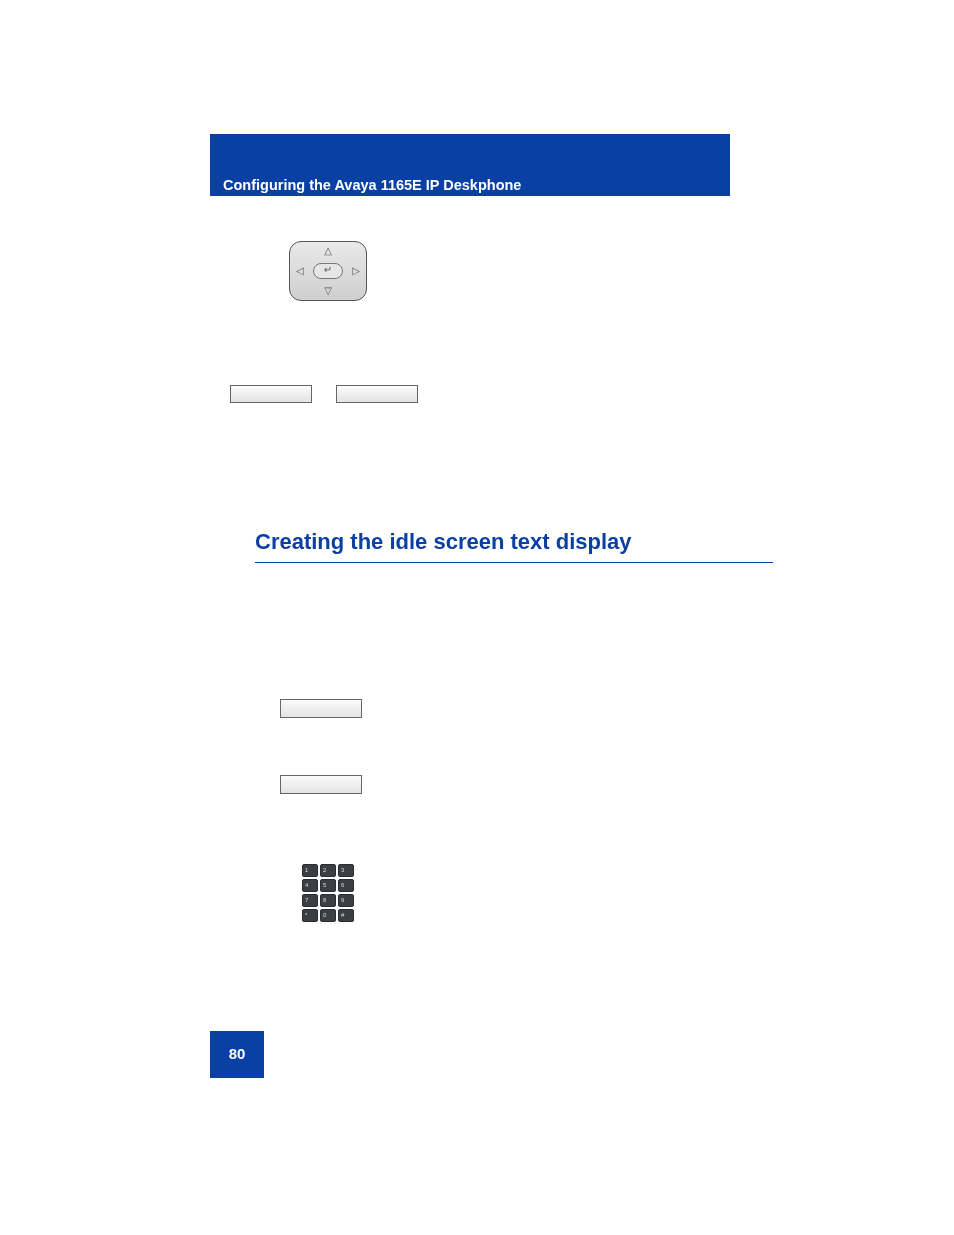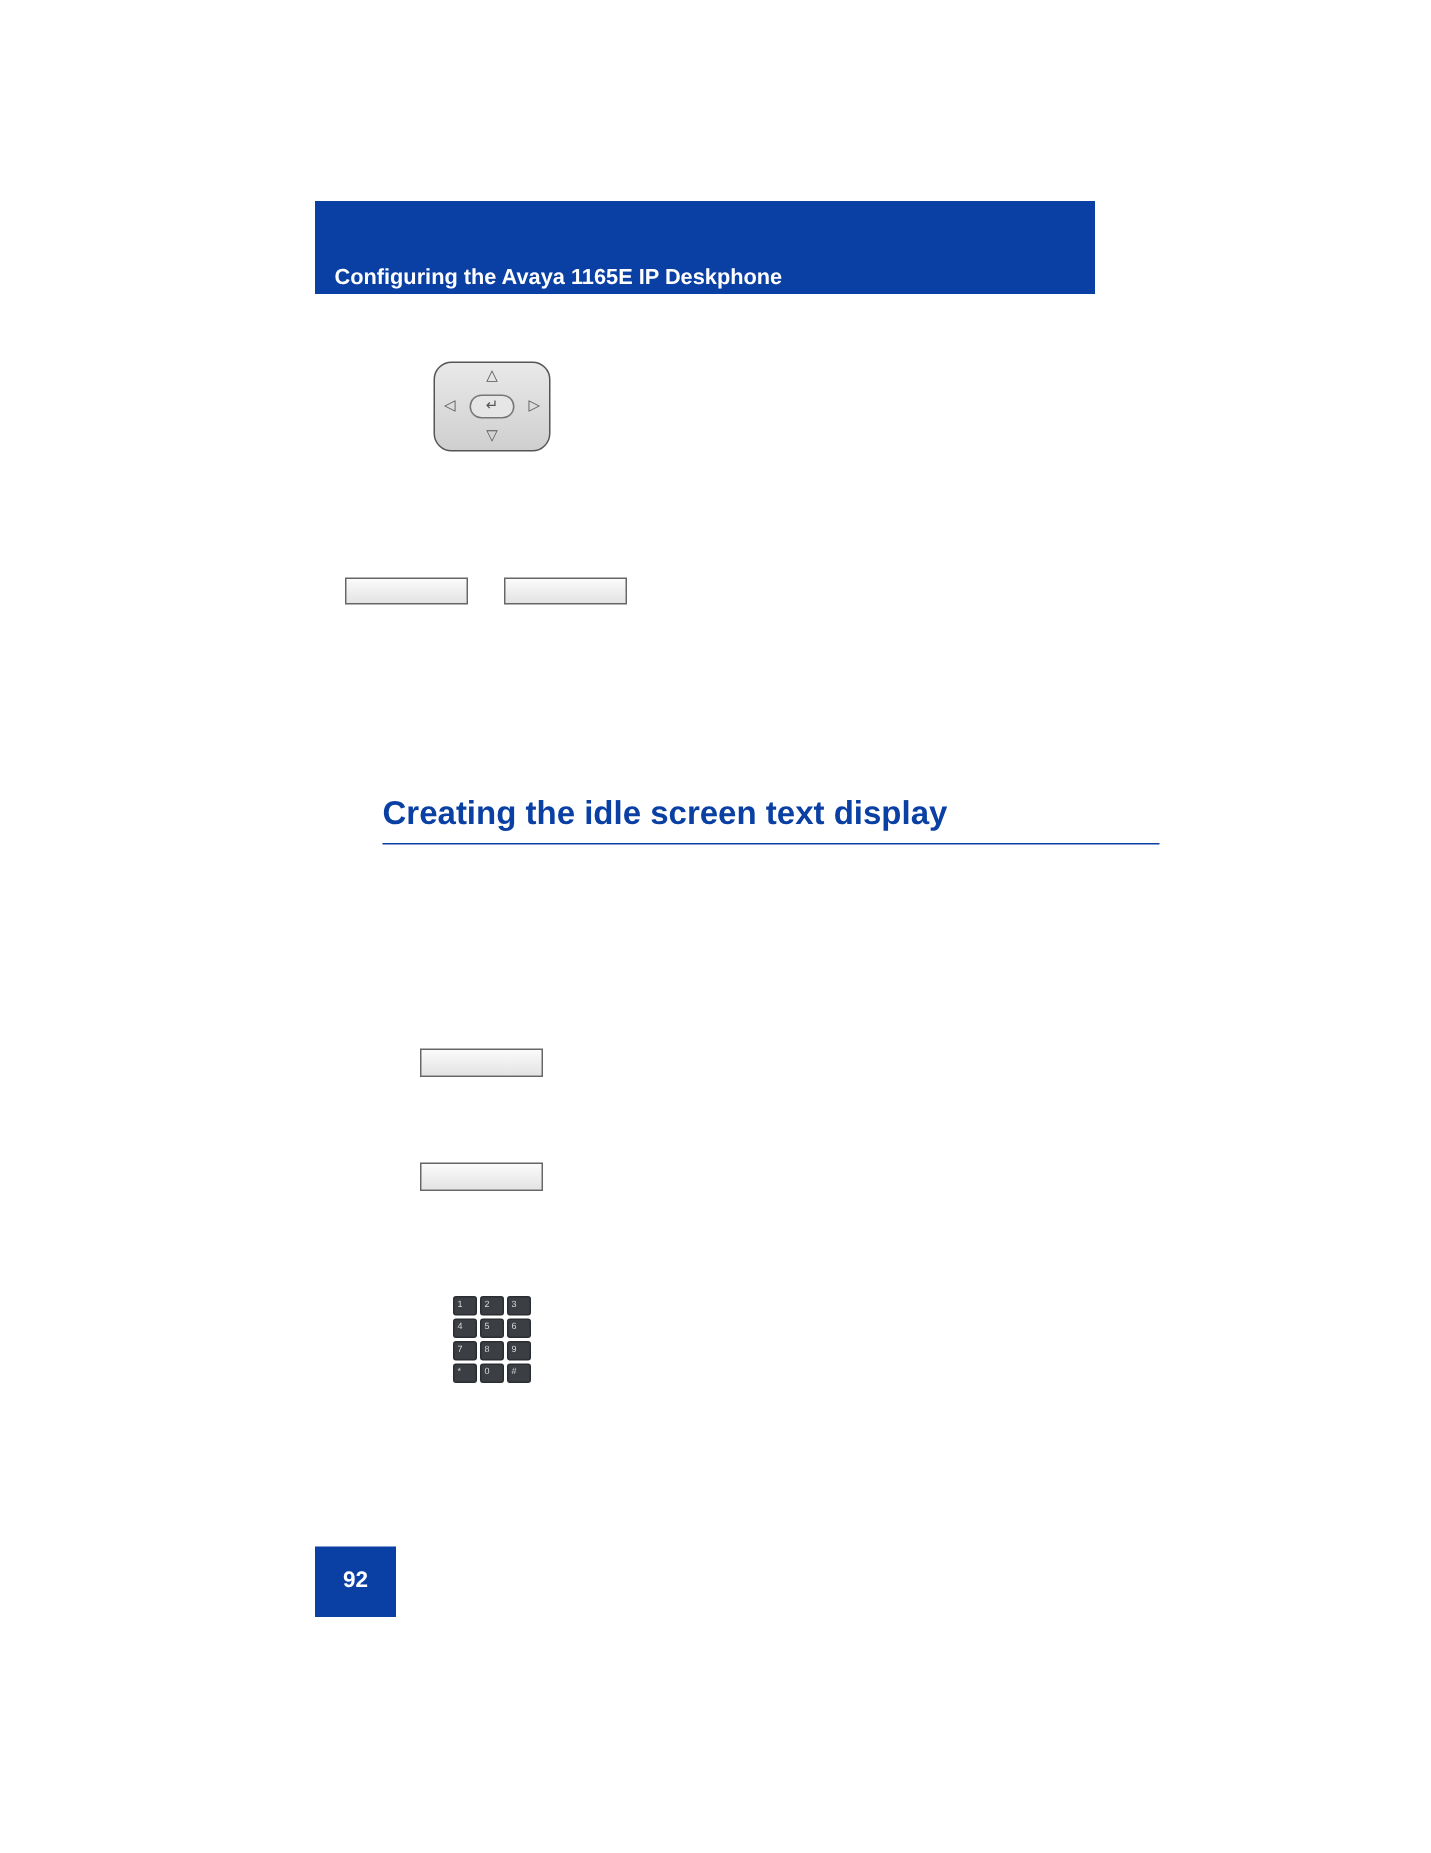--- a/index.html
+++ b/index.html
@@ -170,16 +170,16 @@
       <div class="dialpad-key">9</div>
     </div>
     <div class="dialpad-row">
       <div class="dialpad-key">*</div>
       <div class="dialpad-key">0</div>
       <div class="dialpad-key">#</div>
     </div>
   </div>
 
   <div class="page-number-box">
-    <span>92</span>
+    <span>80</span>
   </div>
 
 </div>
 
 </body></html>

